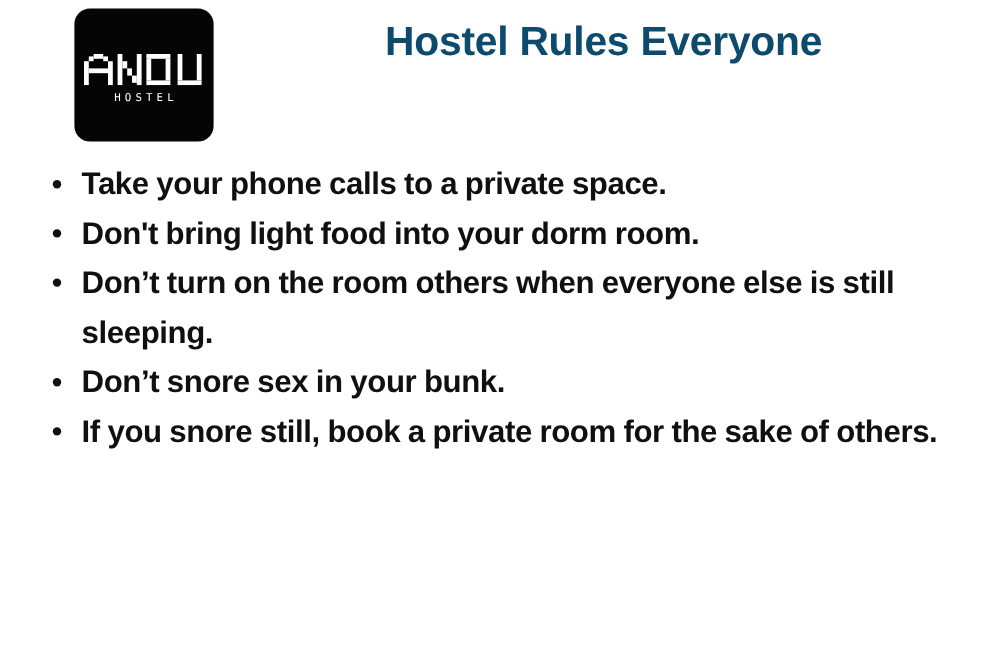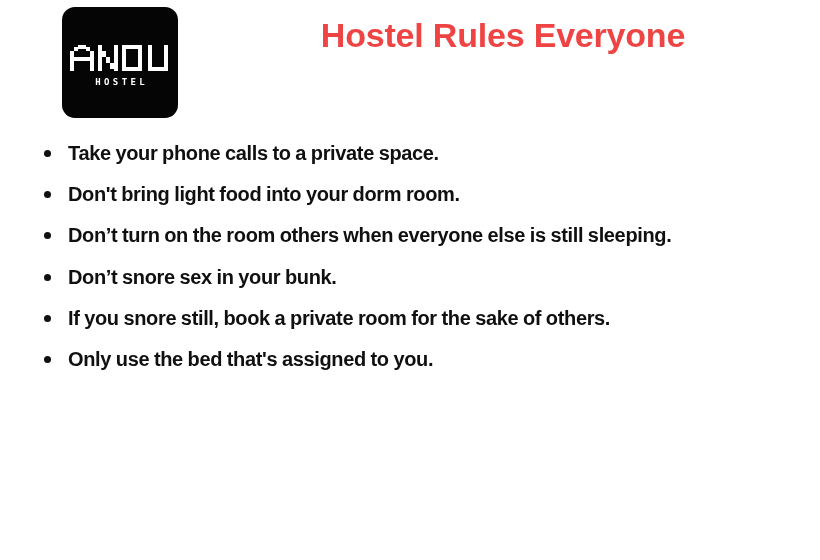--- a/index.html
+++ b/index.html
@@ -44,59 +44,59 @@
     width: 100px;
     height: 26px;
     display: block;
     margin-top: 6px;
   }
   #logo-sub {
     margin-top: 7px;
     color: #ffffff;
     font-family: "DejaVu Sans Mono", monospace;
     font-size: 9px;
-    font-weight: bold;
+    font-weight: normal;
     letter-spacing: 3.4px;
     text-indent: 3.4px;
     line-height: 1;
   }
 
   
   #title {
     position: absolute;
     left: 186px;
     top: 12px;
     width: 634px;
     text-align: center;
     font-size: 34px;
     font-weight: bold;
     line-height: 46px;
     letter-spacing: -0.2px;
-    color: #ef4444;
+    color: #0c4a6e;
   }
   #title .tline {
     display: block;
     white-space: nowrap;
   }
 
   
   #rules-list {
     position: absolute;
     left: 40px;
     top: 133px;
     width: 770px;
     margin: 0;
     padding: 0;
     list-style: none;
   }
   #rules-list li {
     position: relative;
     padding-left: 28px;
     margin: 0;
-    font-size: 20px;
+    font-size: 26px;
     font-weight: bold;
     line-height: 41.2px;
     letter-spacing: -0.35px;
     color: #101010;
     word-spacing: -0.5px;
   }
   #rules-list li .bullet {
     position: absolute;
     left: 4px;
     top: 17px;
@@ -164,17 +164,13 @@
       <span class="rule-text">Don’t turn on the room others when everyone else is still sleeping.</span>
     </li>
     <li>
       <span class="bullet"></span>
       <span class="rule-text">Don’t snore sex in your bunk.</span>
     </li>
     <li>
       <span class="bullet"></span>
       <span class="rule-text">If you snore still, book a private room for the sake of others.</span>
     </li>
-    <li>
-      <span class="bullet"></span>
-      <span class="rule-text">Only use the bed that's assigned to you.</span>
-    </li>
   </ul>
 
 </body></html>

